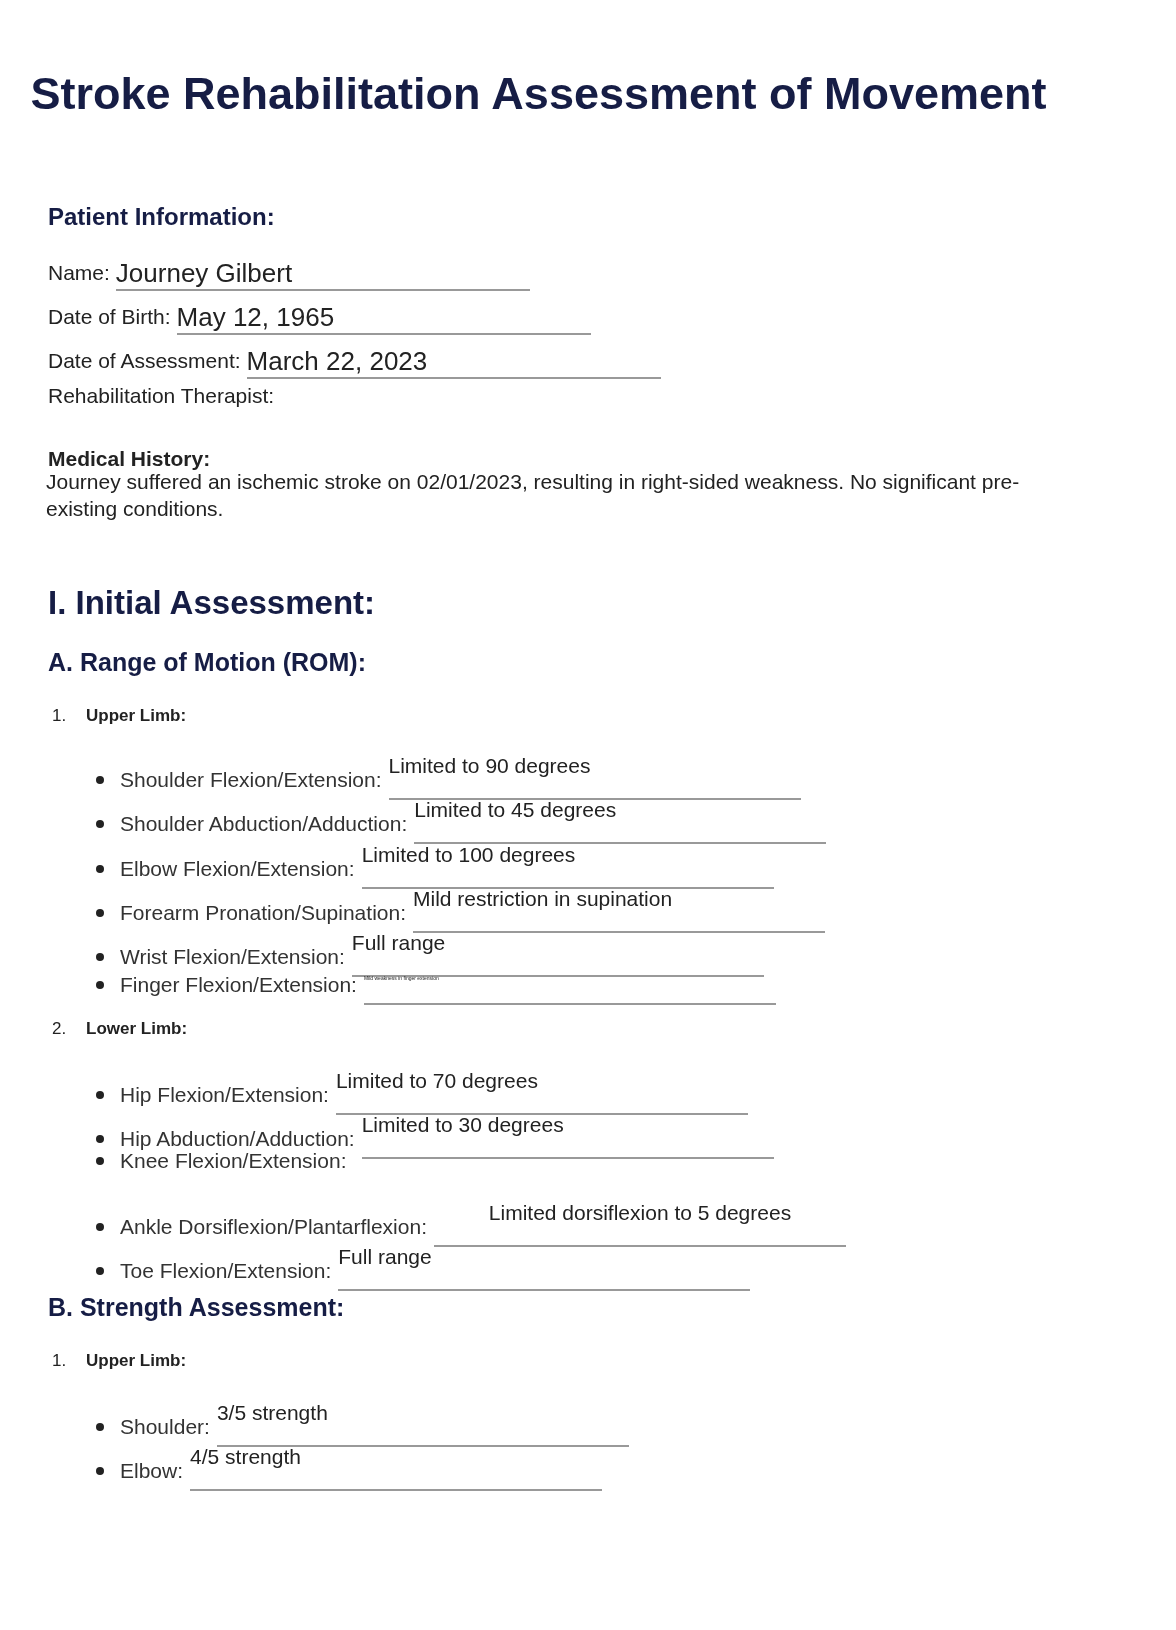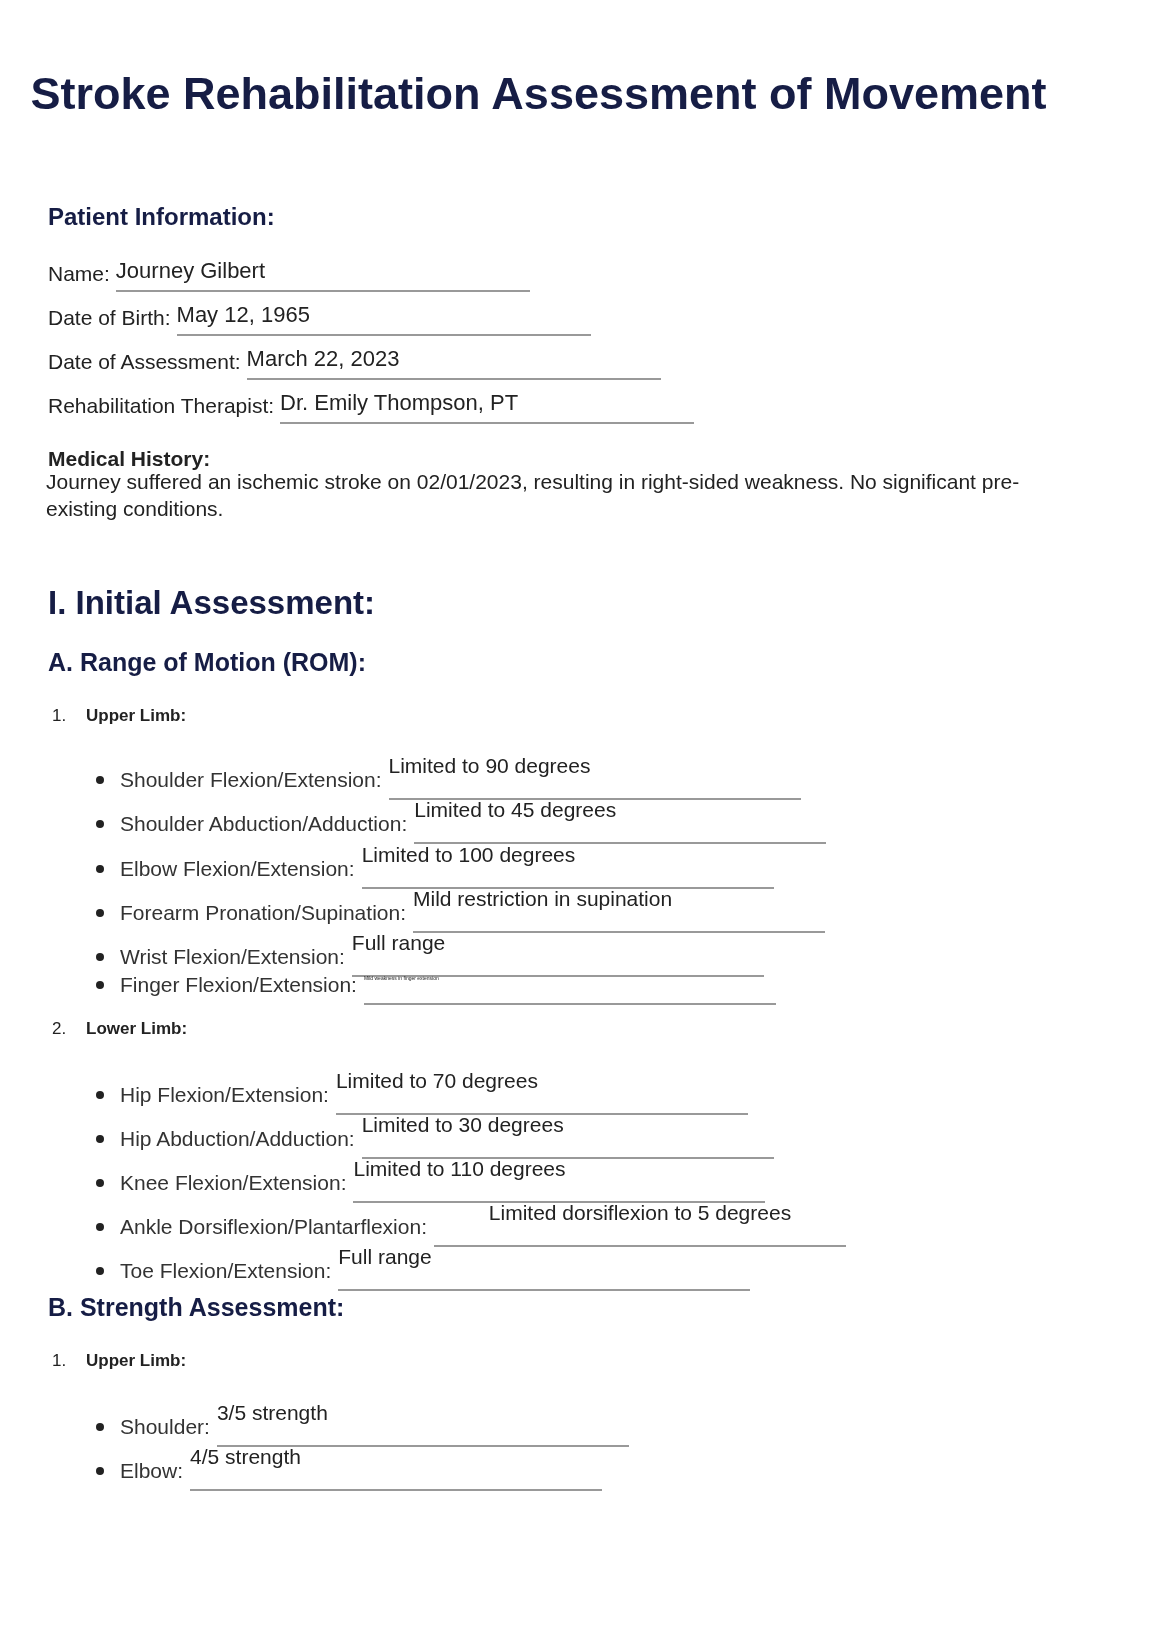--- a/index.html
+++ b/index.html
@@ -3,22 +3,22 @@
 <meta charset="utf-8">
 <style>
   html, body { margin: 0; padding: 0; background: #ffffff; }
   body { width: 1176px; height: 1630px; position: relative; overflow: hidden;
          font-family: "Liberation Sans", sans-serif; color: #222; }
   .title { position: absolute; left: 0; top: 68px; width: 1077px; text-align: center;
            font-weight: bold; font-size: 45px; line-height: 52px; color: #161d45; }
   .h-patient { position: absolute; left: 48px; top: 203px; font-weight: bold; font-size: 24px; color: #161d45; }
   .field { position: absolute; left: 48px; font-size: 21px; display: flex; align-items: flex-end; }
   .field .lbl { font-weight: normal; color: #222; }
-  .field .val { display: inline-block; margin-left: 6px; border-bottom: 2px solid #999; padding-bottom: 6px;
-                position: relative; top: 6px; font-size: 22px; color: #222; }
+  .field .val { display: inline-block; margin-left: 6px; border-bottom: 2px solid #999; 
+                position: relative; top: 6px; font-size: 26px; color: #222; }
   .mh-label { position: absolute; left: 48px; top: 447px; font-weight: bold; font-size: 21px; }
   .mh-text { position: absolute; left: 46px; top: 468px; width: 1000px; font-size: 21px; line-height: 27px; }
   .h1 { position: absolute; left: 48px; font-weight: bold; font-size: 33px; color: #161d45; text-align: center; }
   .h2 { position: absolute; left: 48px; font-weight: bold; font-size: 25px; color: #161d45; }
   .num { position: absolute; left: 52px; font-size: 17px; }
   .num .n { display: inline-block; width: 34px; }
   .num .t { font-weight: bold; }
   .item { position: absolute; left: 96px; font-size: 21px; display: flex; align-items: flex-end; color: #333; }
   .item .bullet { display: inline-block; width: 8px; height: 8px; border-radius: 50%; background: #222;
                   margin-right: 16px; position: relative; top: -8px; }
@@ -40,21 +40,20 @@
 <div class="field" style="top:296px;">
   <span class="lbl">Date of Birth:</span>
   <span class="val" style="width:414px;">May 12, 1965</span>
 </div>
 <div class="field" style="top:340px;">
   <span class="lbl">Date of Assessment:</span>
   <span class="val" style="width:414px;">March 22, 2023</span>
 </div>
 <div class="field" style="top:384px;">
   <span class="lbl">Rehabilitation Therapist:</span>
-  <span class="val" style="width:414px;">Dr. Emily Thompson, PT</span>
 </div>
 
 <div class="mh-label">Medical History:</div>
 <div class="mh-text">Journey  suffered an ischemic stroke on 02/01/2023, resulting in right-sided weakness. No significant pre-existing conditions.</div>
 
 <div class="h1" style="top:584px;">I. Initial Assessment:</div>
 <div class="h2" style="top:648px;">A. Range of Motion (ROM):</div>
 
 <div class="num" style="top:706px;">
   <span class="n">1.</span><span class="t">Upper Limb:</span>
@@ -101,21 +100,20 @@
   <span class="val" style="width:412px;">Limited to 70 degrees</span>
 </div>
 <div class="item" style="top:1105px;">
   <span class="bullet"></span>
   <span>Hip Abduction/Adduction:</span>
   <span class="val" style="width:412px;">Limited to 30 degrees</span>
 </div>
 <div class="item" style="top:1149px;">
   <span class="bullet"></span>
   <span>Knee Flexion/Extension:</span>
-  <span class="val" style="width:412px;">Limited to 110 degrees</span>
 </div>
 <div class="item" style="top:1193px;">
   <span class="bullet"></span>
   <span>Ankle Dorsiflexion/Plantarflexion:</span>
   <span class="val" style="width:412px;text-align:center;">Limited dorsiflexion to 5 degrees</span>
 </div>
 <div class="item" style="top:1237px;">
   <span class="bullet"></span>
   <span>Toe Flexion/Extension:</span>
   <span class="val" style="width:412px;">Full range</span>

